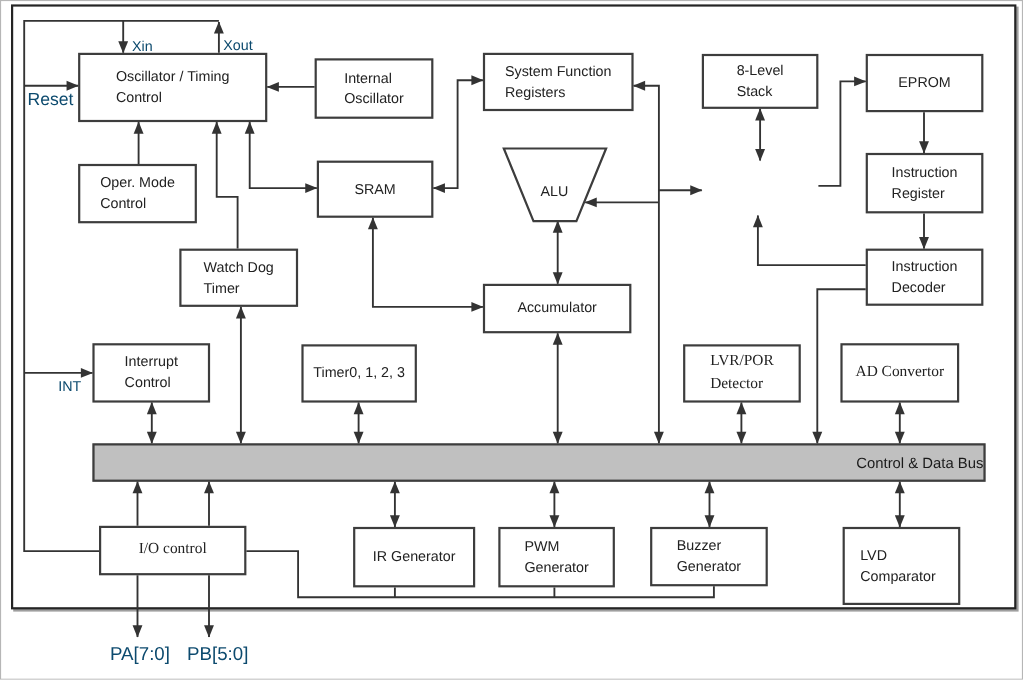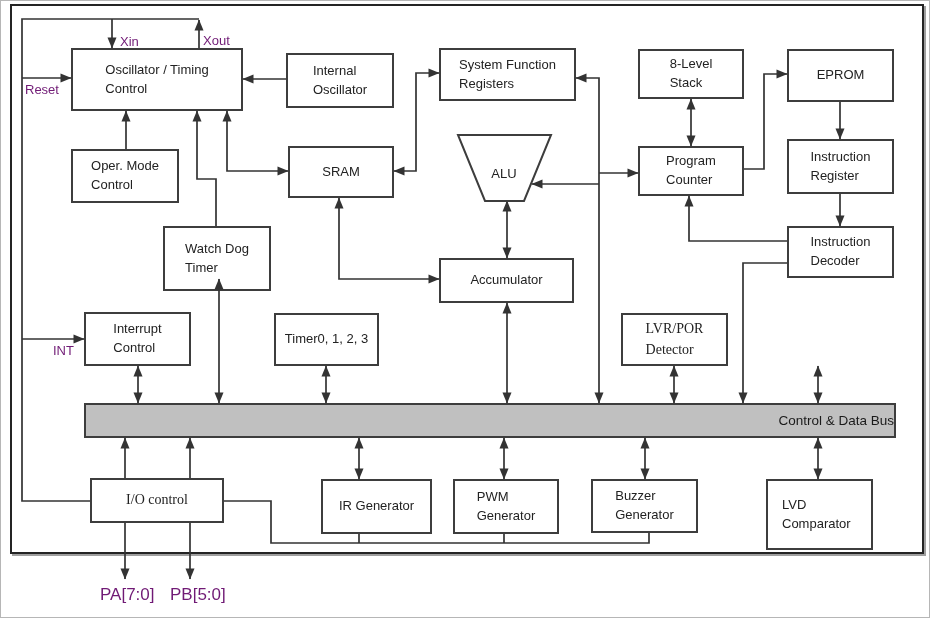--- a/index.html
+++ b/index.html
@@ -24,21 +24,21 @@
   }
   .serif{ font-family:"Liberation Serif", serif; font-size:14px; }
   .left-align{ justify-content:flex-start; text-align:left; padding-left:14px; }
   .bus{
     position:absolute; box-sizing:border-box;
     background:var(--bus-fill,#c0c0c0);
     border:2px solid var(--box-border,#3d3d3d);
     display:flex; align-items:center; justify-content:flex-end;
     font:13.5px "Liberation Sans", sans-serif; color:#1a1a1a;
   }
-  .pin{ position:absolute; font:13px "Liberation Sans", sans-serif; color:#701a75; }
+  .pin{ position:absolute; font:13px "Liberation Sans", sans-serif; color:#0c4a6e; }
   .pin-bottom{ font-size:17px; text-align:center; }
   #wires{ position:absolute; left:0; top:0; pointer-events:none; }
   .wire{ stroke:var(--line,#333); stroke-width:1.7; fill:none; }
   #ah path{ fill:var(--line,#333); }
   .alu-shape{ fill:var(--background,#fff); stroke:var(--box-border,#3d3d3d); stroke-width:2; }
   .alu-text{ font:13px "Liberation Sans", sans-serif; fill:#222; }
 </style>
 </head>
 <body>
 
@@ -50,51 +50,50 @@
   <div class="box" style="left:70px;top:148px;width:108px;height:54px">Oper. Mode
 Control</div>
   <div class="box" style="left:285px;top:52px;width:108px;height:55px">Internal
 Oscillator</div>
   <div class="box" style="left:438px;top:47px;width:137px;height:53px">System Function
 Registers</div>
   <div class="box" style="left:637px;top:48px;width:106px;height:50px">8-Level
 Stack</div>
   <div class="box" style="left:786px;top:48px;width:107px;height:53px">EPROM</div>
   <div class="box" style="left:287px;top:145px;width:106px;height:52px">SRAM</div>
-  <div class="box" style="left:637px;top:145px;width:106px;height:50px">Program
-Counter</div>
   <div class="box" style="left:786px;top:138px;width:107px;height:55px">Instruction
 Register</div>
   <div class="box" style="left:786px;top:225px;width:107px;height:52px">Instruction
 Decoder</div>
-  <div class="box" style="left:162px;top:225px;width:108px;height:65px">Watch Dog
+  <div class="box" style="left:162px;top:225px;width:108px;height:53px">Watch Dog
 Timer</div>
   <div class="box" style="left:438px;top:257px;width:135px;height:45px">Accumulator</div>
   <div class="box" style="left:83px;top:311px;width:107px;height:54px">Interrupt
 Control</div>
   <div class="box" style="left:273px;top:312px;width:105px;height:53px">Timer0, 1, 2, 3</div>
   <div class="box serif" style="left:620px;top:312px;width:107px;height:53px">LVR/POR
 Detector</div>
+  <div class="box serif" style="left:763px;top:311px;width:108px;height:54px">AD Convertor</div>
 
   <div class="bus" style="left:83px;top:402px;width:812px;height:35px">
     <span>Control &amp; Data Bus</span>
   </div>
 
   <div class="box serif" style="left:89px;top:477px;width:134px;height:45px">I/O control</div>
   <div class="box" style="left:320px;top:478px;width:111px;height:55px">IR Generator</div>
   <div class="box" style="left:452px;top:478px;width:106px;height:55px">PWM
 Generator</div>
   <div class="box" style="left:590px;top:478px;width:107px;height:54px">Buzzer
 Generator</div>
   <div class="box left-align" style="left:765px;top:478px;width:107px;height:71px">LVD
 Comparator</div>
 
   <div class="pin" style="left:119px;top:33px">Xin</div>
   <div class="pin" style="left:202px;top:32px">Xout</div>
-  <div class="pin" style="left:24px;top:81px;font-size:13px">Reset</div>
+  <div class="pin" style="left:24px;top:81px;font-size:16px">Reset</div>
   <div class="pin" style="left:52px;top:342px">INT</div>
   <div class="pin pin-bottom" style="left:99px;top:584px;width:54px">PA[7:0]</div>
   <div class="pin pin-bottom" style="left:169px;top:584px;width:54px">PB[5:0]</div>
 
   <svg id="wires" width="930" height="618" viewBox="0 0 930 618">
     <defs>
       <marker id="ah" markerUnits="userSpaceOnUse" markerWidth="12" markerHeight="10" viewBox="0 0 12 10" refX="11" refY="5" orient="auto-start-reverse">
         <path d="M0.5,0.5 L11.5,5 L0.5,9.5 Z"></path>
       </marker>
     </defs>

